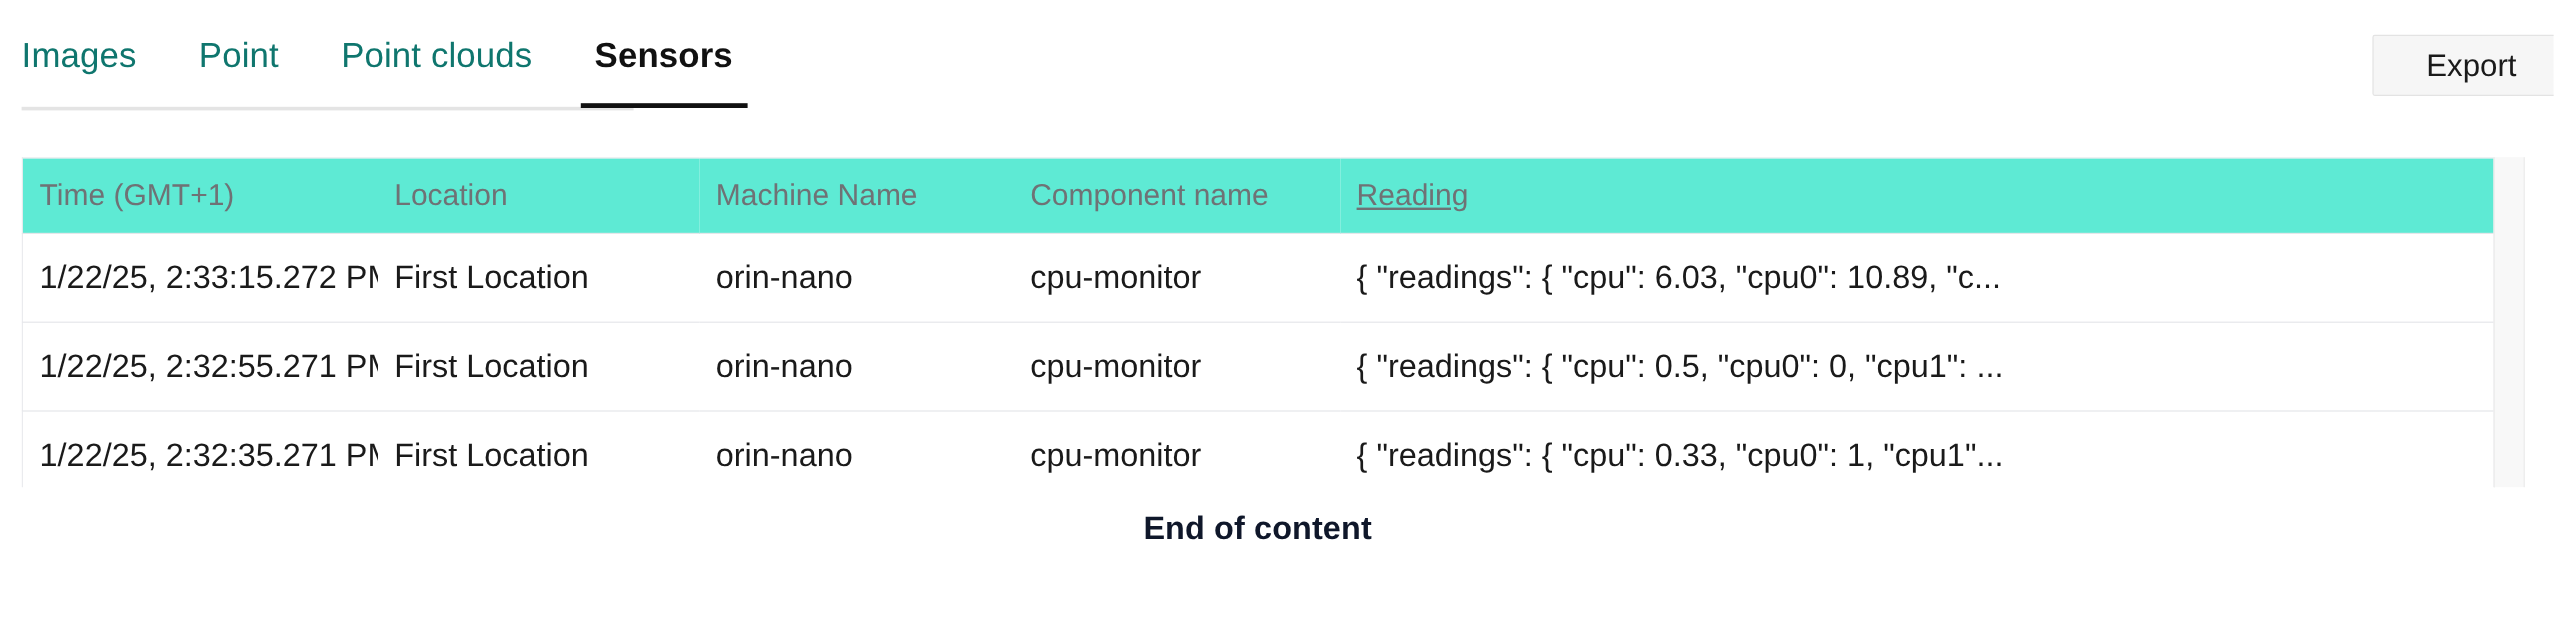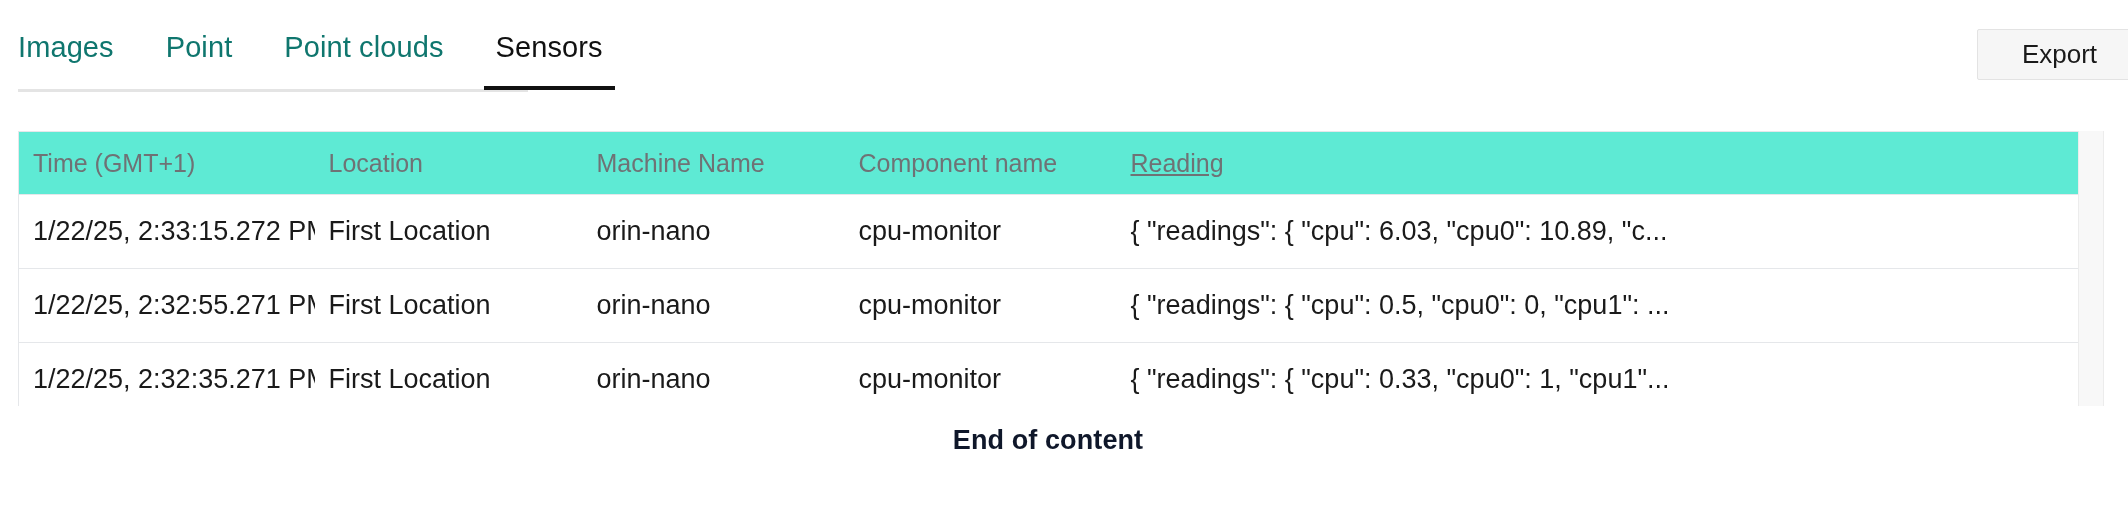--- a/index.html
+++ b/index.html
@@ -47,21 +47,21 @@
     white-space: nowrap;
     cursor: pointer;
     border-bottom: 4px solid transparent;
     background: none;
     border-left: 0; border-right: 0; border-top: 0;
     font-family: "Liberation Sans", sans-serif;
     letter-spacing: 0.1px;
   }
   .tab.active {
     color: #111111;
-    font-weight: normal;
+    font-weight: bold;
     border-bottom: 4px solid #111111;
     padding-left: 12px;
     padding-right: 12px;
     margin-left: -12px;
   }
   .tabbar-rule {
     position: absolute;
     left: 0;
     bottom: 0;
     width: 510px;

